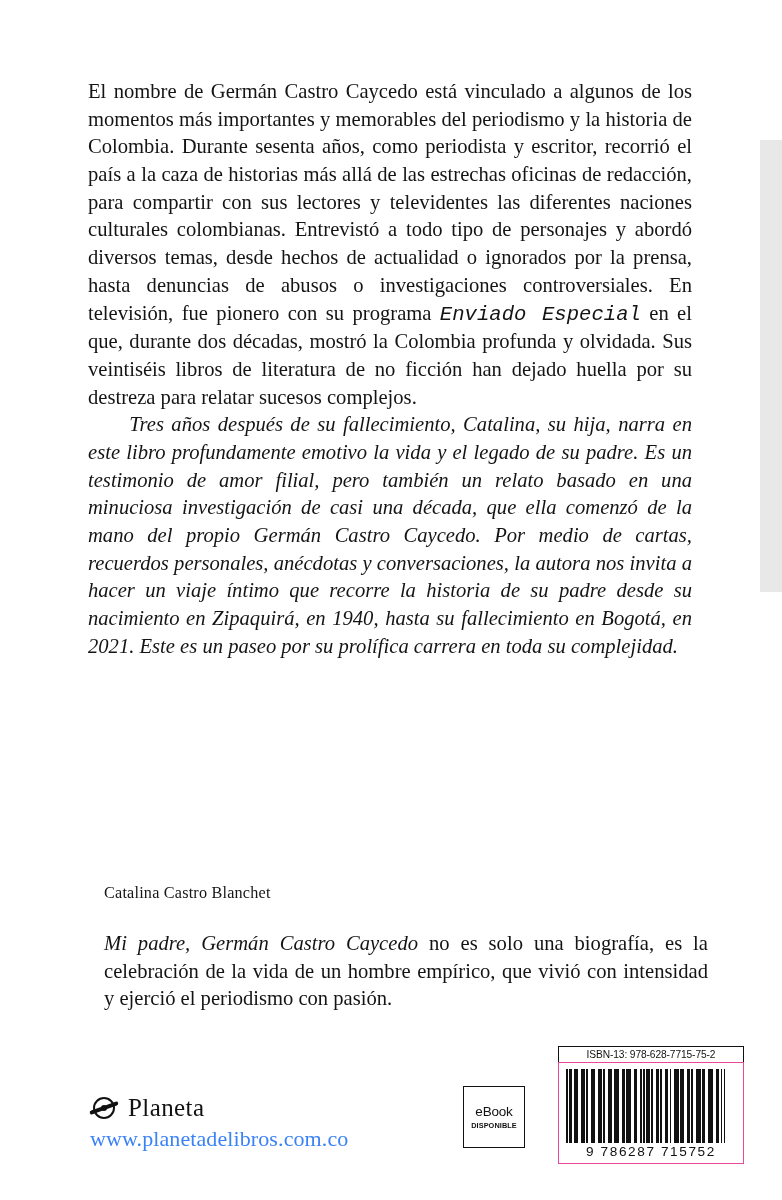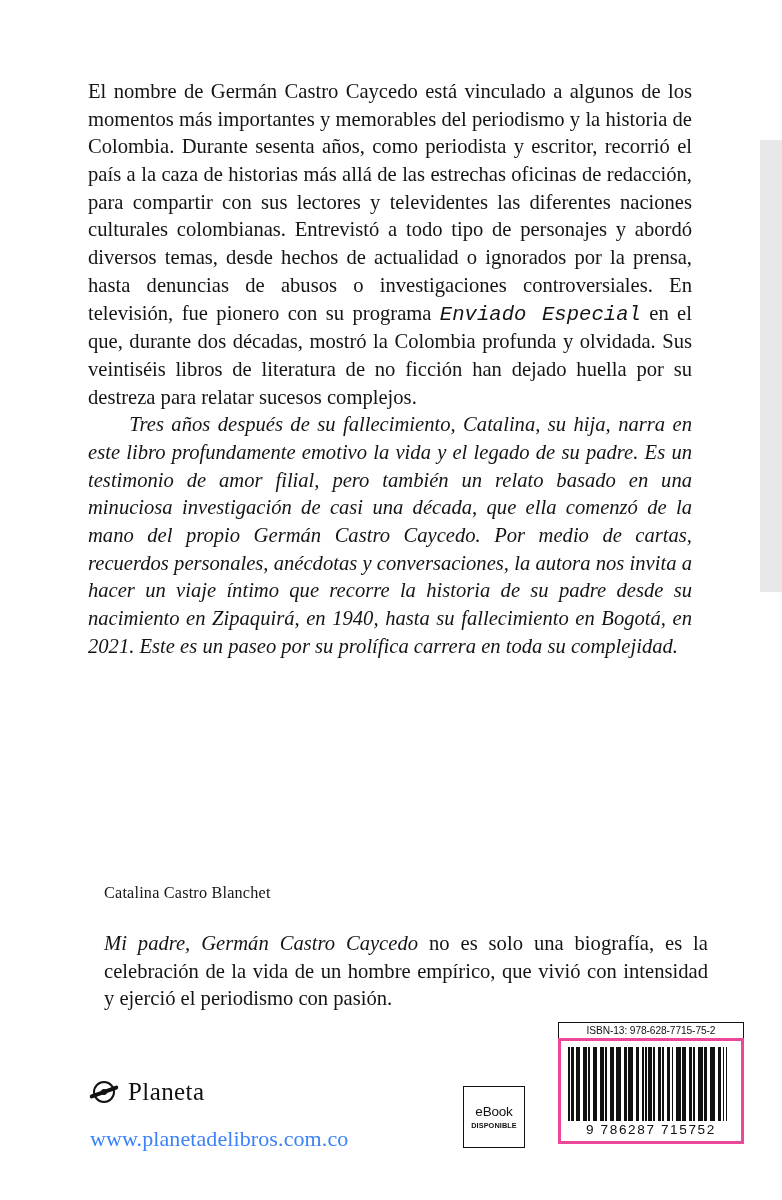--- a/index.html
+++ b/index.html
@@ -91,21 +91,21 @@
   }
   .closing em { font-style: italic; }
 
   
   .publisher {
     position: absolute;
     left: 90px;
     bottom: 48px;
     display: flex;
     flex-direction: column;
-    gap: 20px;
+    gap: 4px;
   }
   .publisher-row {
     display: flex;
     align-items: center;
     gap: 10px;
   }
   .planeta-mark {
     width: 28px;
     height: 28px;
     position: relative;
@@ -170,36 +170,36 @@
     font-family: "Liberation Sans", sans-serif;
     font-size: 7.3px;
     font-weight: bold;
     color: #111;
     letter-spacing: 0.1px;
   }
 
   .barcode-block {
     position: absolute;
     right: 38px;
-    bottom: 56px;
+    bottom: 36px;
     width: 186px;
   }
   .isbn-label {
     border: 1px solid #111;
     border-bottom: none;
     font-family: "Liberation Sans", sans-serif;
     font-size: 10.2px;
     text-align: center;
     padding: 2px 0 2px;
     letter-spacing: -0.1px;
     color: #111;
     background: #fff;
   }
   .barcode {
-    border: 3px solid #ec4899;
+    border: 1px solid #ec4899;
     background: #fff;
     padding: 6px 7px 2px 7px;
     box-sizing: border-box;
   }
   .bars {
     height: 74px;
     display: flex;
     align-items: stretch;
     gap: 0;
   }

